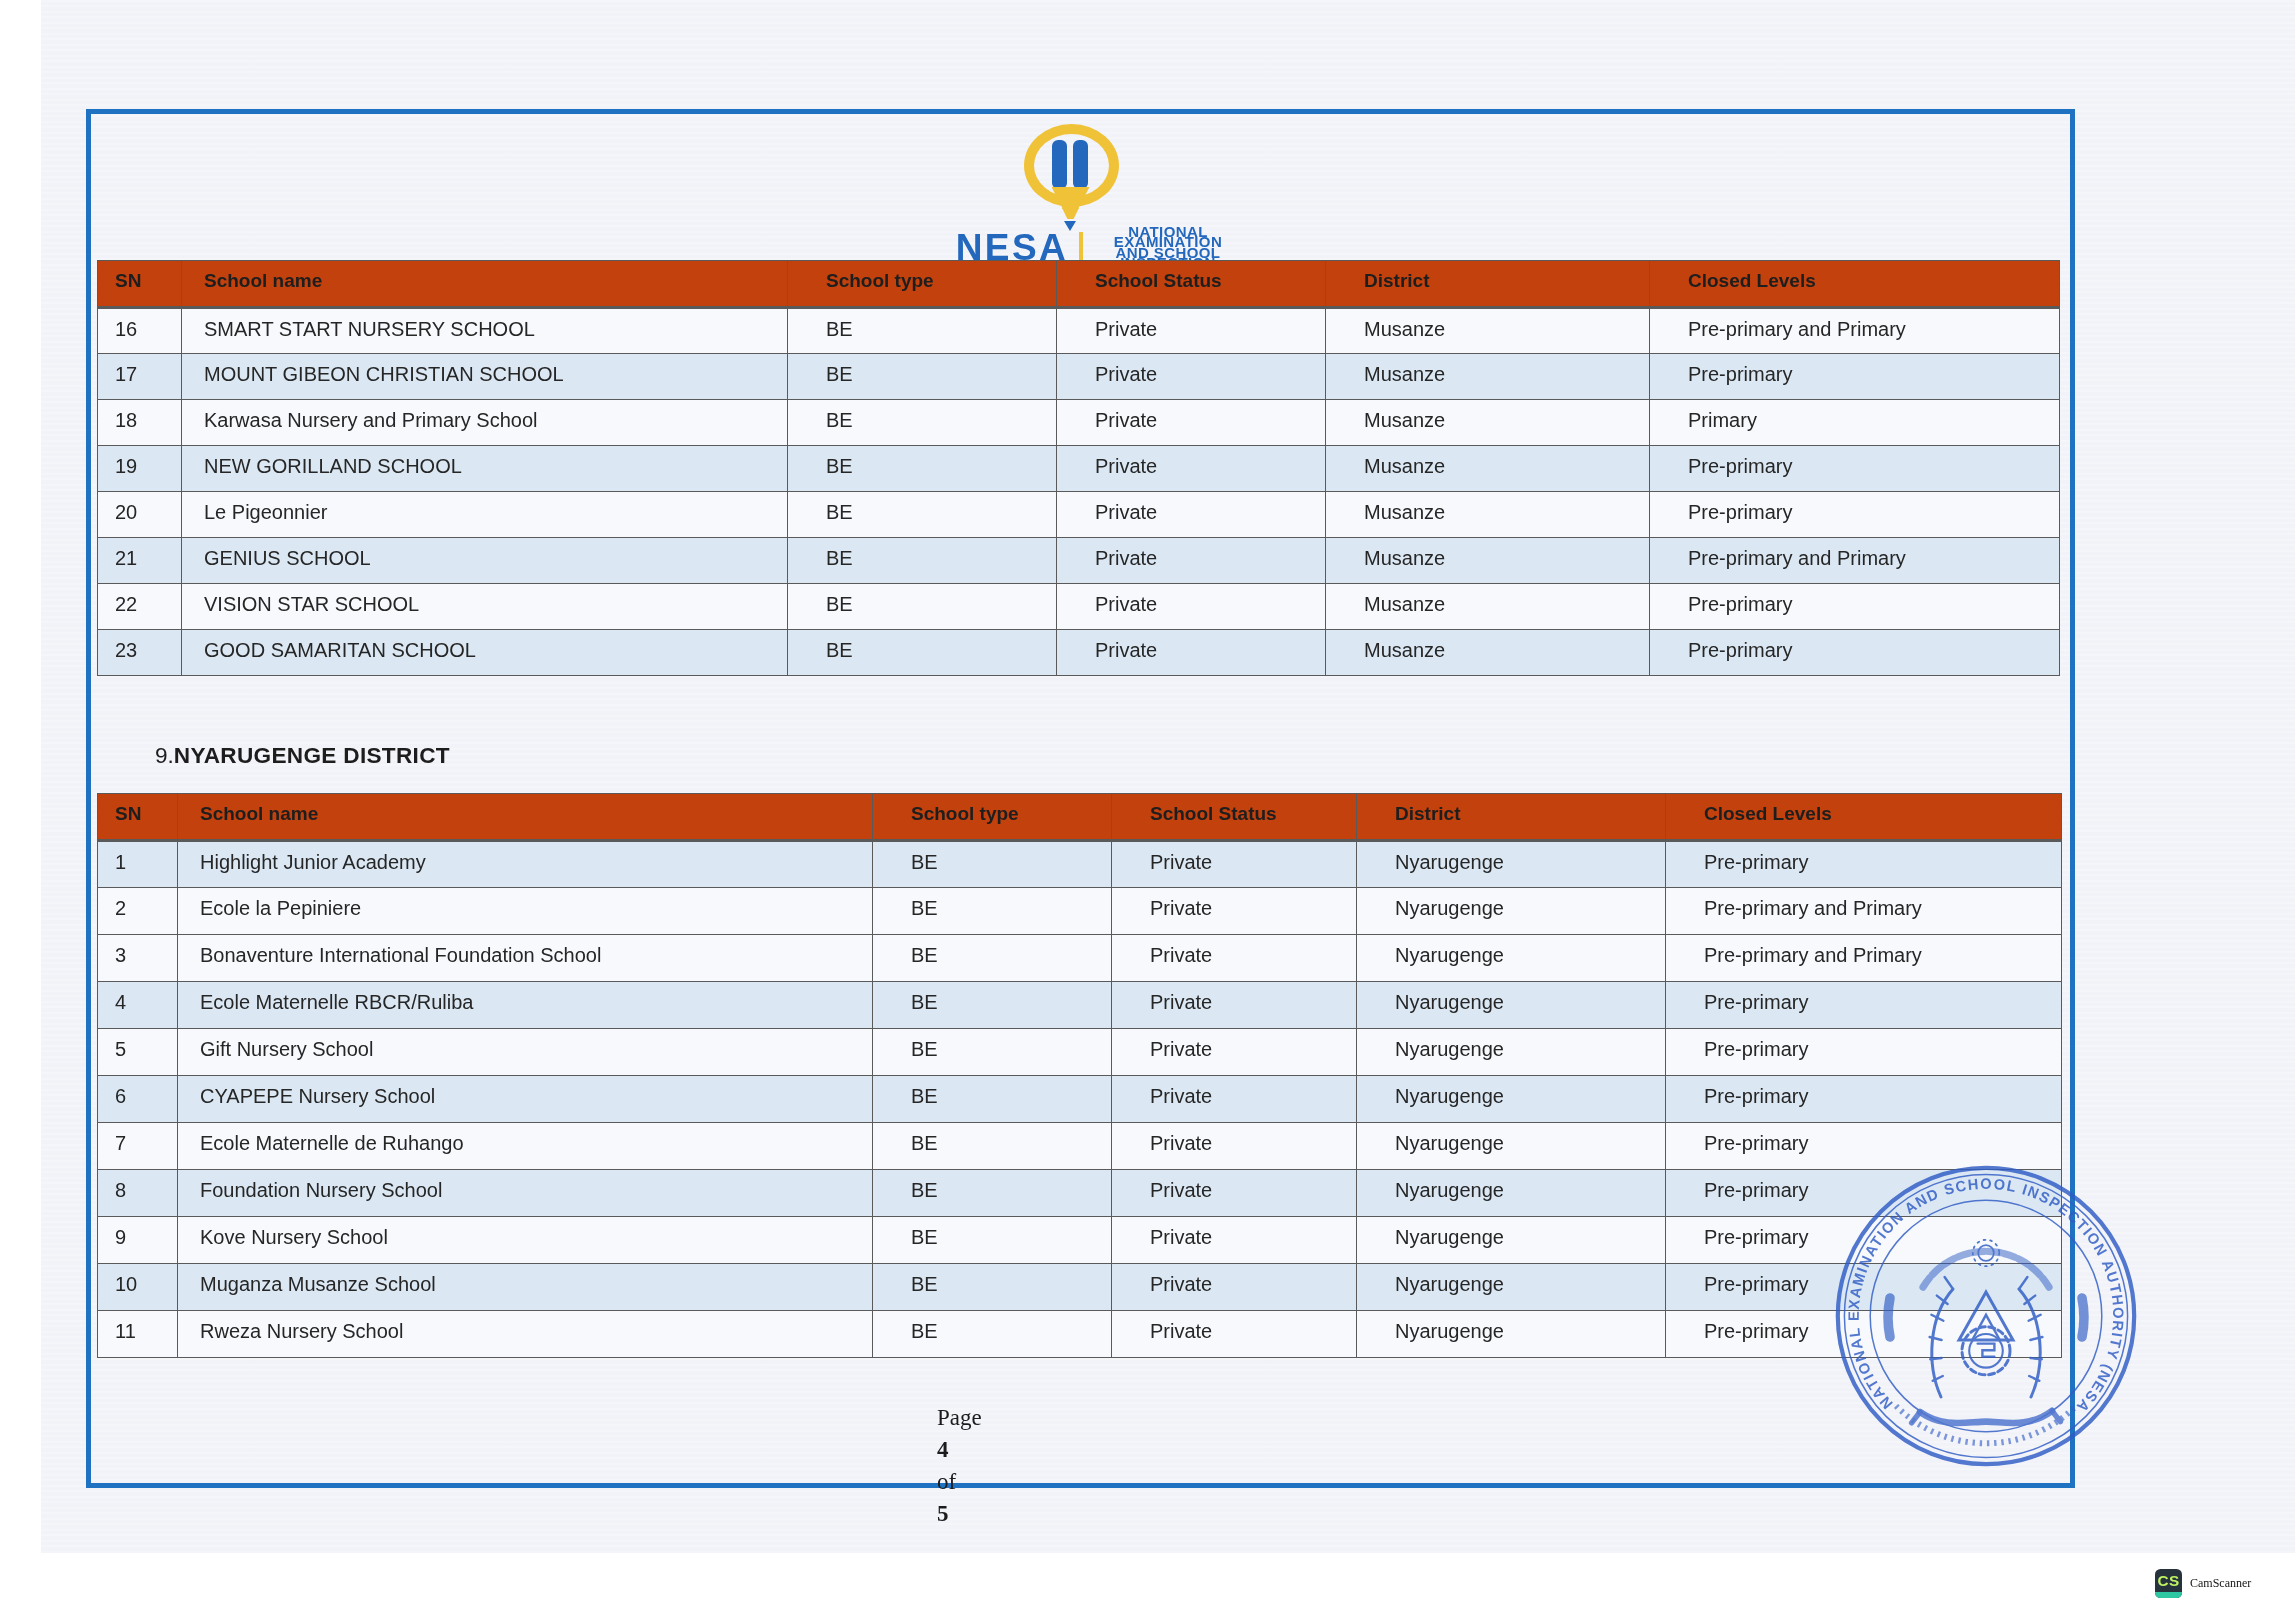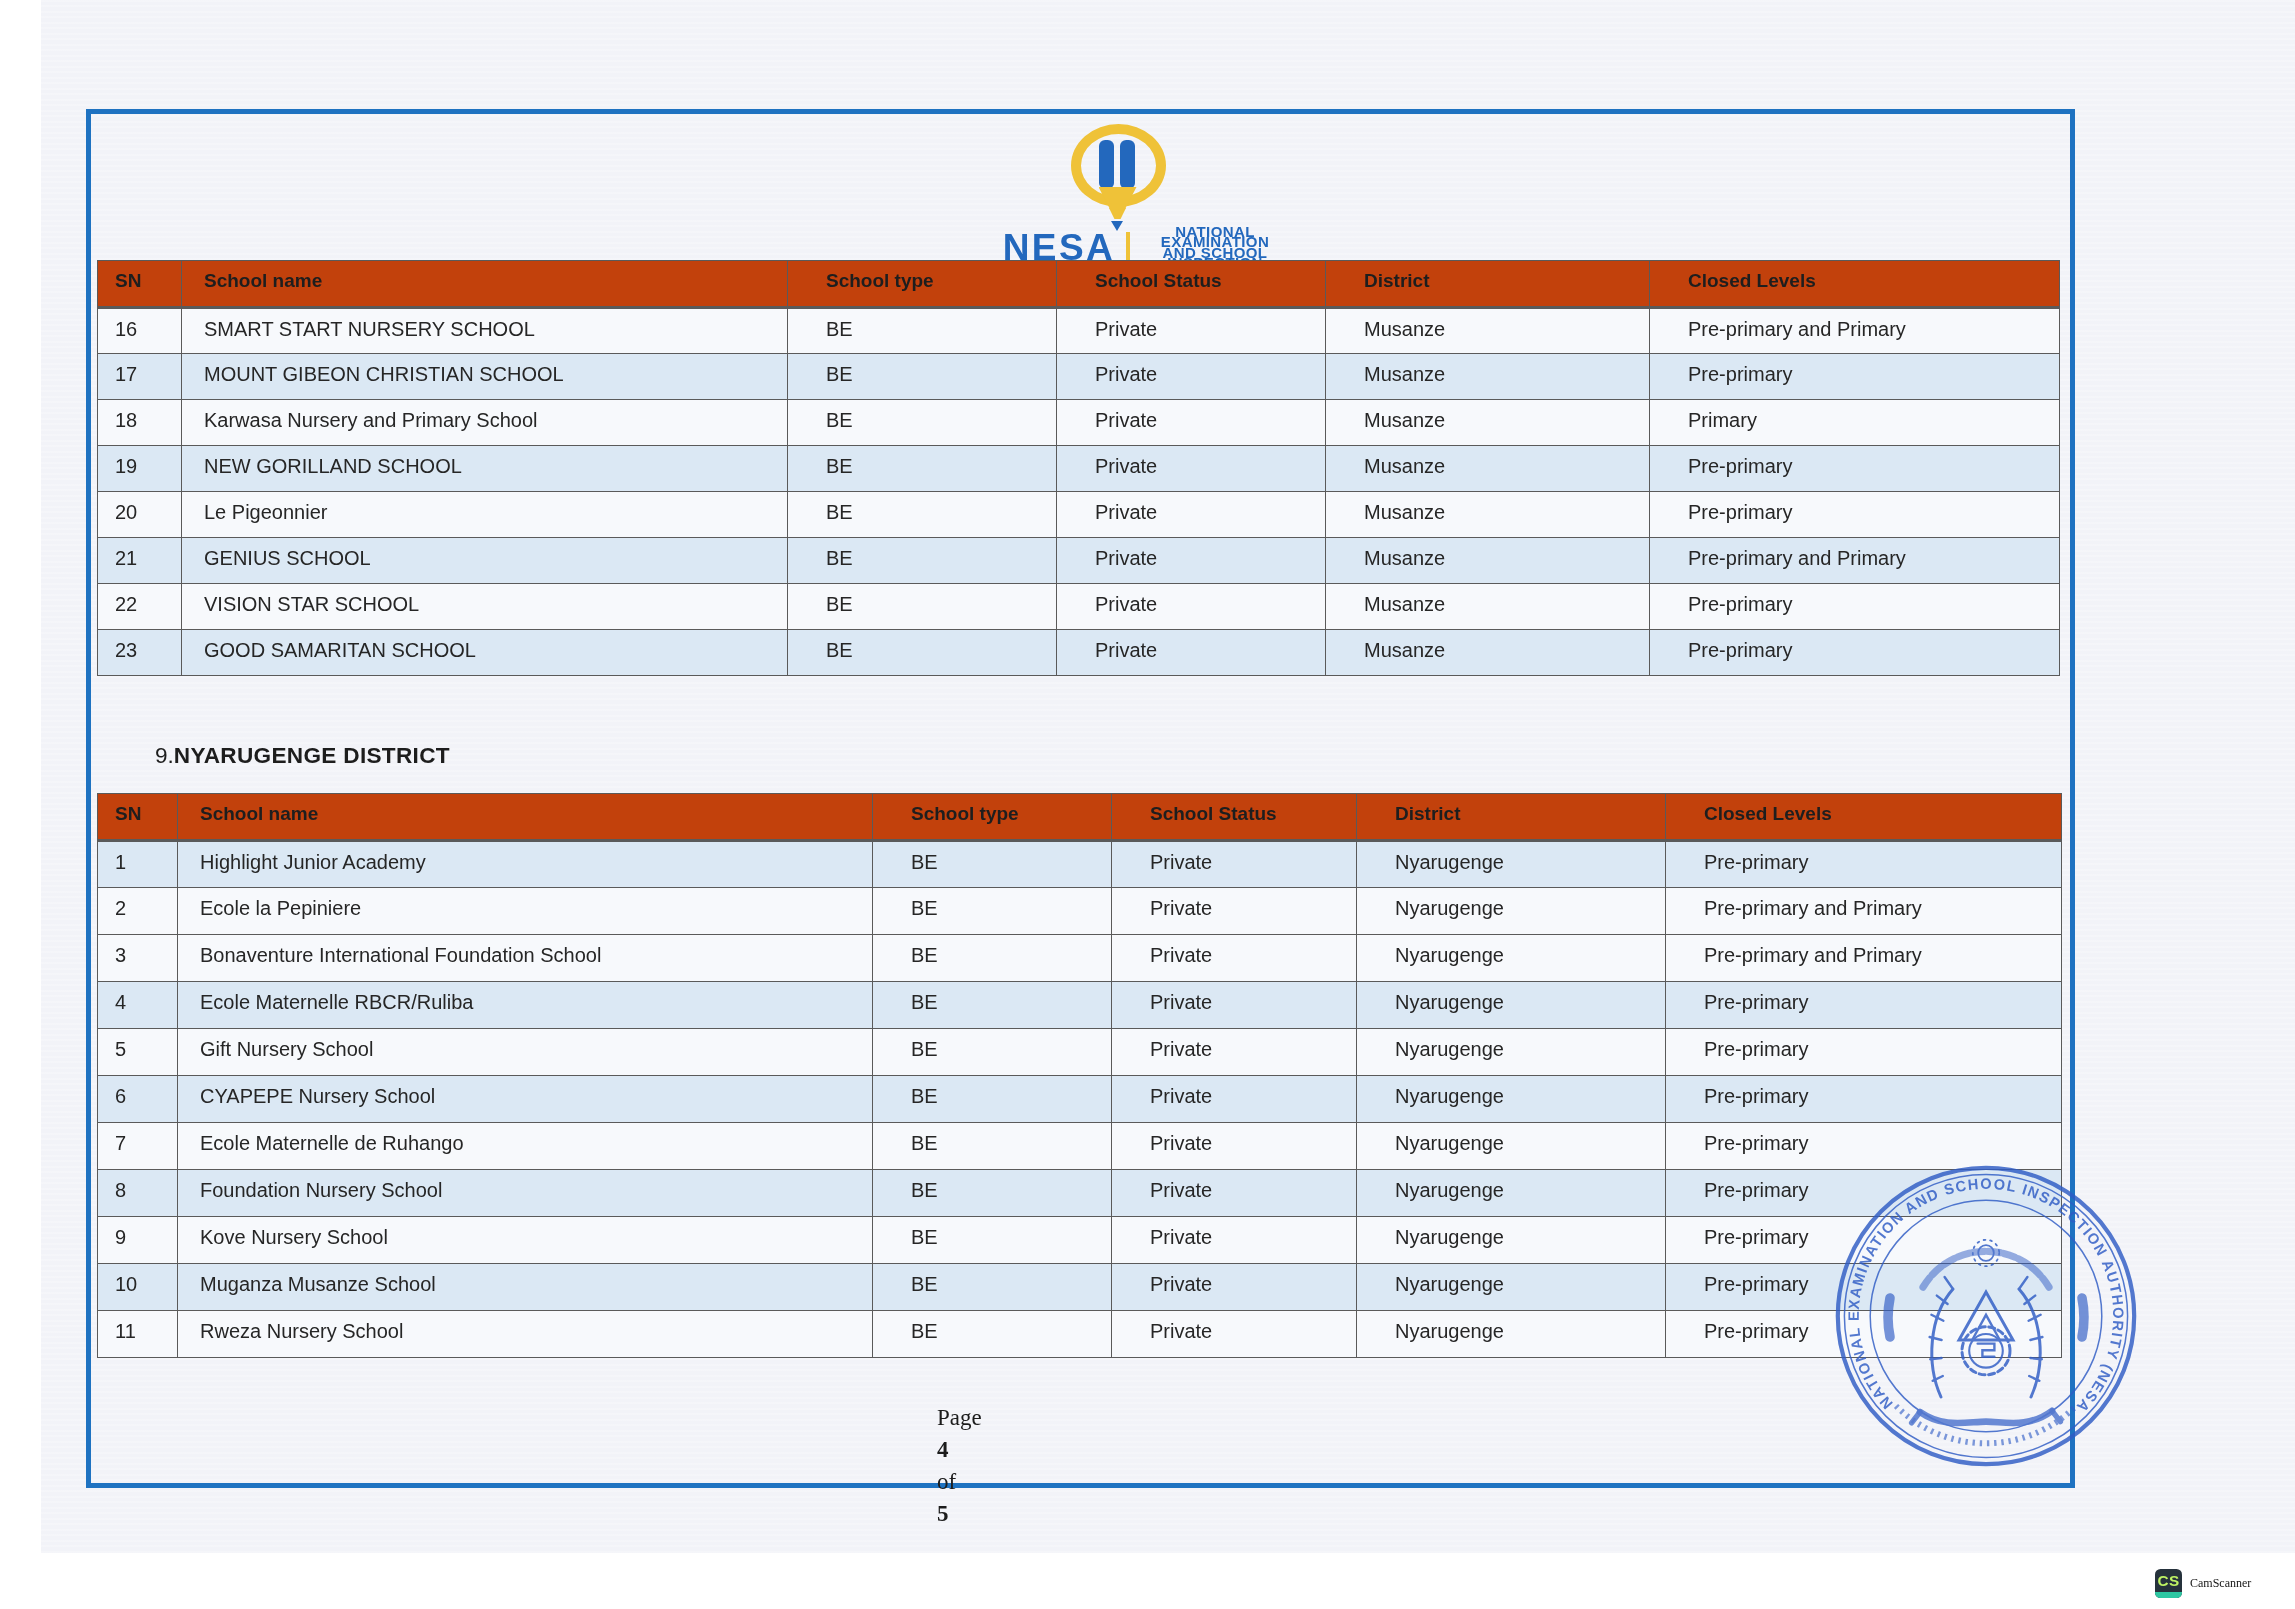--- a/index.html
+++ b/index.html
@@ -8,21 +8,21 @@
   }
   html,body{margin:0;padding:0;background:#ffffff;}
   .canvas{position:relative;width:2295px;height:1610px;background:#ffffff;overflow:hidden;
           font-family:"Liberation Sans",sans-serif;}
   .paper{position:absolute;left:41px;top:0;width:2254px;height:1553px;
          background:repeating-linear-gradient(180deg,rgba(255,255,255,.22) 0 1.8px,rgba(0,0,0,0) 1.8px 5.5px),var(--paper);}
   .frame{position:absolute;left:45px;top:109px;width:1989px;height:1379px;
          border:5.5px solid var(--frame);box-sizing:border-box;}
 
   
-  .logo{position:absolute;left:911px;top:119px;width:294px;height:150px;margin-left:47px;}
+  .logo{position:absolute;left:911px;top:119px;width:294px;height:150px;}
   .balloon{position:absolute;left:72px;top:4.9px;width:95px;height:83px;}
   .b-ring{position:absolute;inset:0;border:10.4px solid var(--yellow);border-radius:50%;}
   .b-bar{position:absolute;top:16px;width:14.7px;height:49px;background:var(--blue);border-radius:6.1px;}
   .b-bar.b1{left:28px}.b-bar.b2{left:49px}
   .b-chevron{position:absolute;left:27.5px;top:63px;width:38px;height:22px;background:var(--yellow);
              clip-path:polygon(0 0,100% 0,70% 100%,30% 100%);}
   .b-shaft{position:absolute;left:38px;top:84px;width:17px;height:11px;background:var(--yellow);
            clip-path:polygon(0 0,100% 0,68% 100%,32% 100%);}
   .b-tip{position:absolute;left:40px;top:97px;width:0;height:0;
          border-left:6.7px solid transparent;border-right:6.7px solid transparent;

